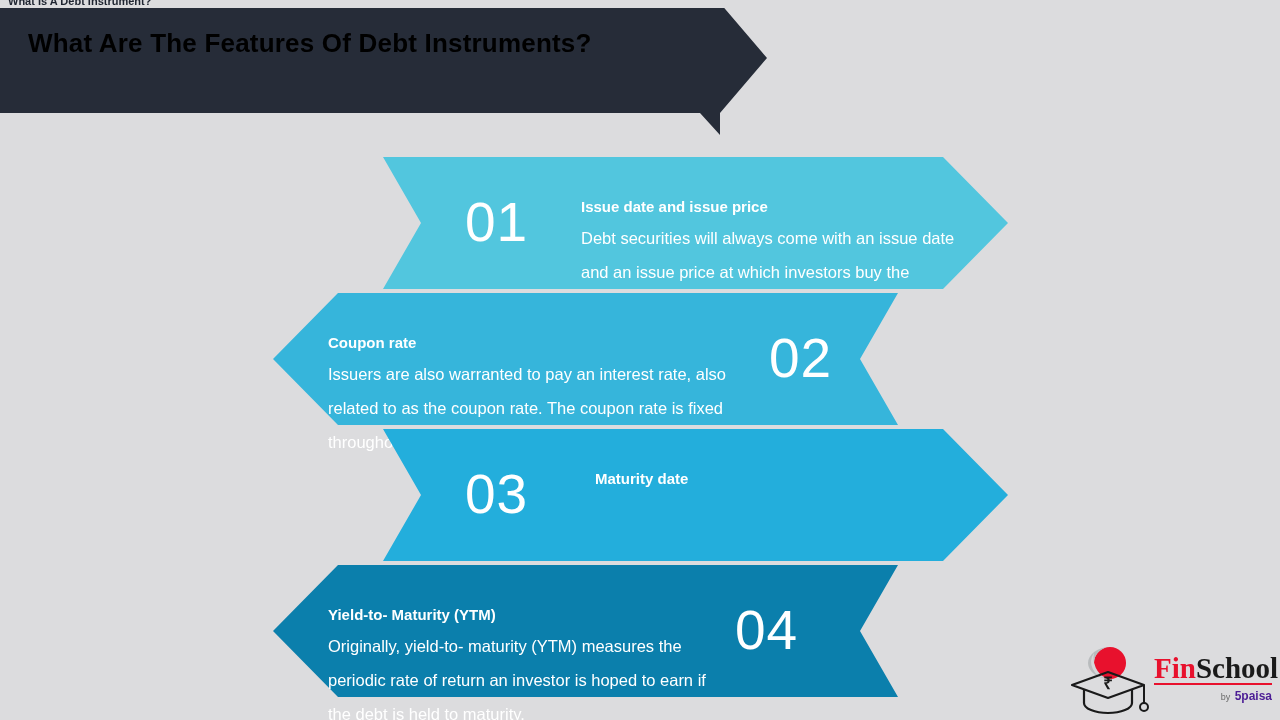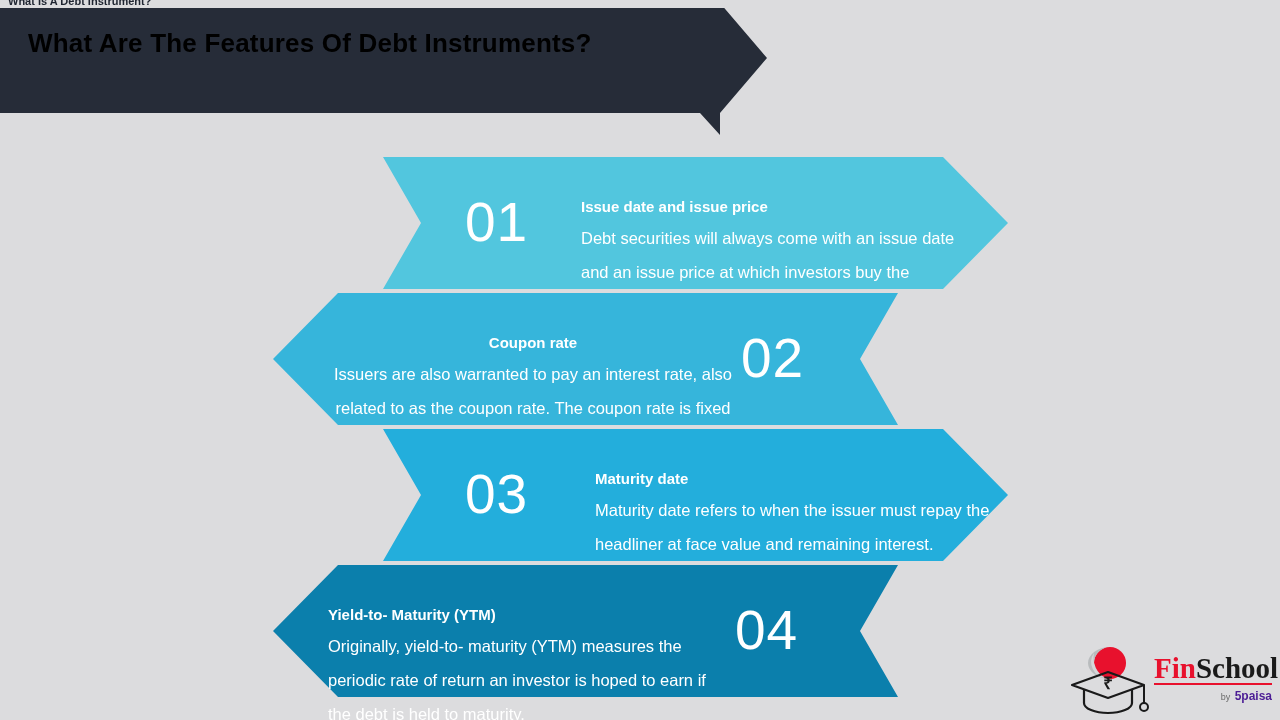--- a/index.html
+++ b/index.html
@@ -101,22 +101,22 @@
     line-height: 34px;
     margin: 0;
   }
 
   
   #row-1 { left: 383px; top: 157px; width: 625px; }
   #row-1 .num { left: 82px; top: 38px; }
   #row-1 .txtblock { left: 198px; width: 400px; }
 
   #row-2 { left: 273px; top: 293px; width: 625px; }
-  #row-2 .num { left: 468px; top: 38px; }
-  #row-2 .txtblock { left: 55px; width: 410px; text-align: center; }
+  #row-2 .num { left: 496px; top: 38px; }
+  #row-2 .txtblock { left: 55px; width: 410px; }
 
   #row-3 { left: 383px; top: 429px; width: 625px; }
   #row-3 .num { left: 82px; top: 38px; }
   #row-3 .txtblock { left: 212px; width: 400px; }
 
   #row-4 { left: 273px; top: 565px; width: 625px; }
   #row-4 .num { left: 462px; top: 38px; }
   #row-4 .txtblock { left: 55px; width: 400px; }
 
   
@@ -213,21 +213,20 @@
 
 <div class="row" id="row-3">
   <svg width="625" height="132" viewBox="0 0 625 132">
     <polygon points="38,66 112,132 112,66" fill="#1b9bcc"></polygon>
     <polygon points="0,0 560,0 625,66 560,132 0,132 38,66" fill="#23aedc"></polygon>
   </svg>
   <div class="content">
     <div class="num">03</div>
     <div class="txtblock">
       <div class="rowtitle">Maturity date</div>
-      <div class="rowbody">Maturity date refers to when the issuer must repay the headliner at face value and remaining interest.</div>
     </div>
   </div>
 </div>
 
 <div class="row" id="row-4">
   <svg width="625" height="132" viewBox="0 0 625 132">
     <polygon points="587,66 513,132 513,66" fill="#0a5a75"></polygon>
     <polygon points="65,0 625,0 587,66 625,132 65,132 0,66" fill="#0b7fac"></polygon>
   </svg>
   <div class="content">

